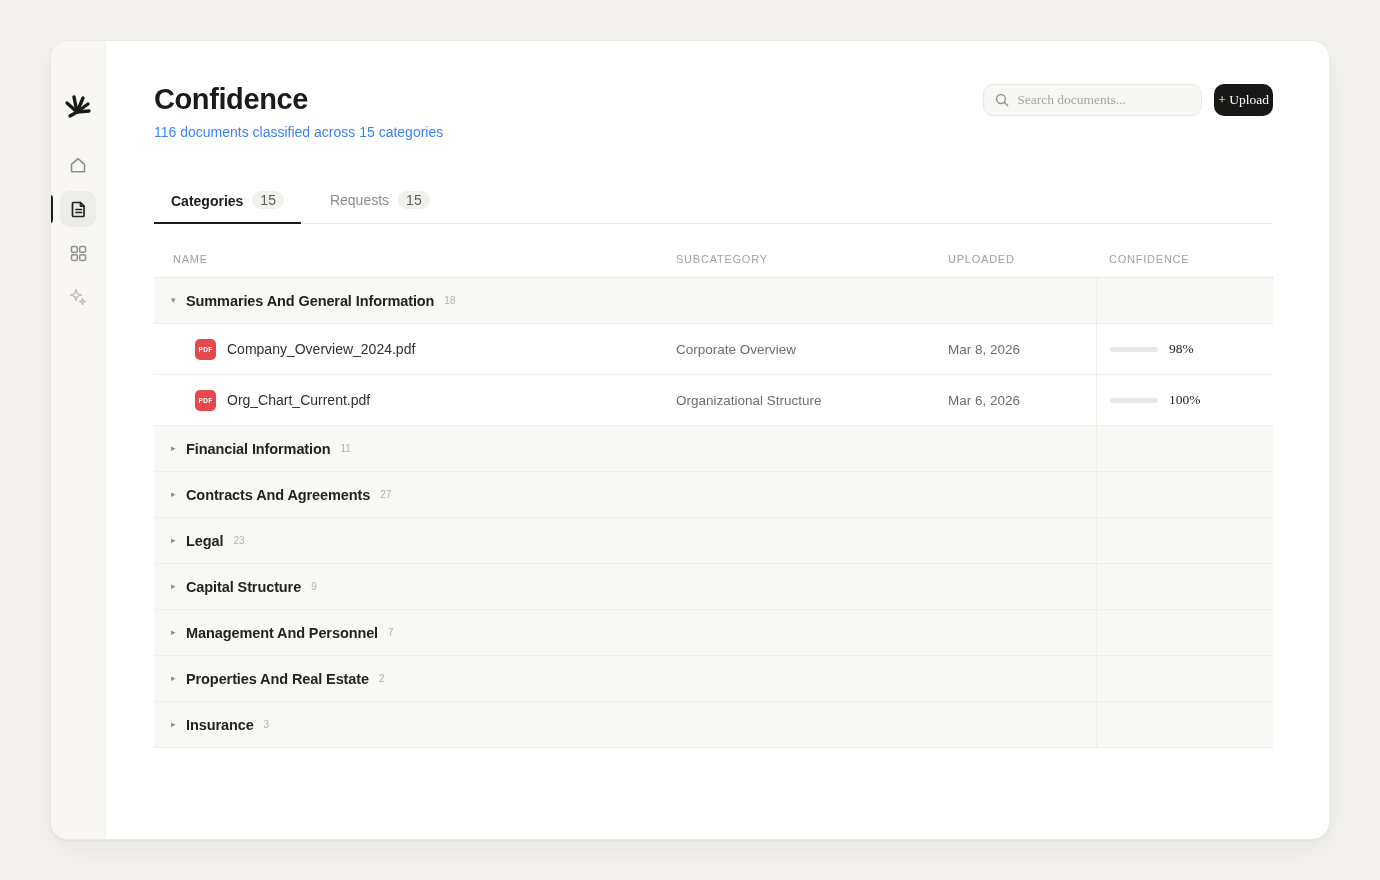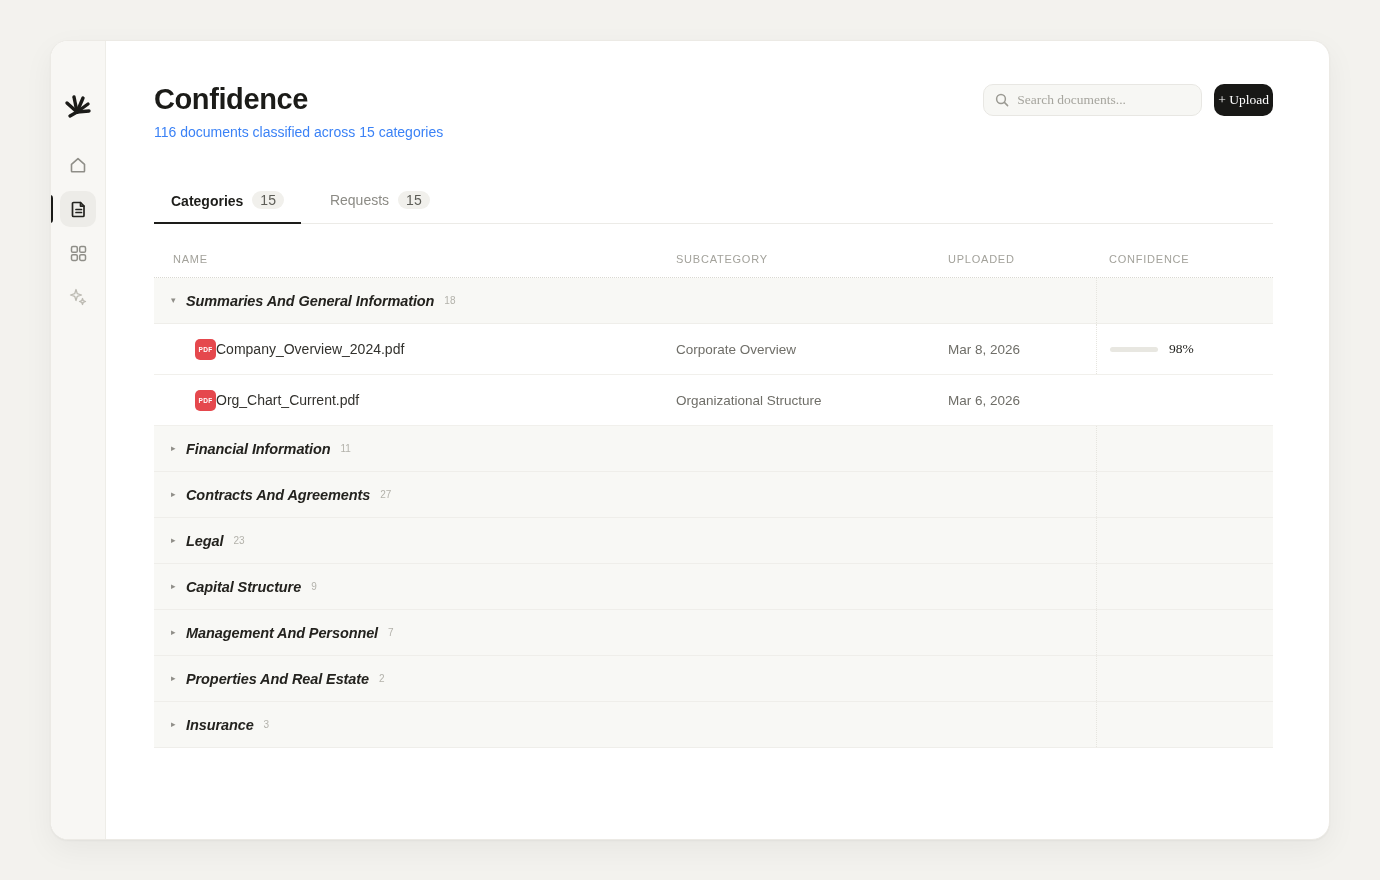--- a/index.html
+++ b/index.html
@@ -110,31 +110,31 @@
     position: relative;
     height: 46px; display: flex; align-items: center;
     background: #f8f8f5; border-bottom: 1px solid #efeeea;
     padding-left: 17px; cursor: pointer;
   }
   .cat-row::after {
     content: ""; position: absolute; left: 942px; top: 0; bottom: 0;
     border-left: 1px dotted #e6e5df;
   }
   .caret { width: 13px; font-size: 9px; color: #8f8e88; line-height: 1; }
-  .cat-name { margin-left: 2px; font-size: 14.5px; font-weight: 700; color: #24231f; letter-spacing: -0.1px; font-style: italic; }
+  .cat-name { margin-left: 2px; font-size: 14.5px; font-weight: 700; color: #24231f; letter-spacing: -0.1px; }
   .cat-count { margin-left: 10px; font-size: 10px; color: #b3b2ab; }
 
   .file-row {
     height: 51px;
     display: grid; grid-template-columns: 522px 272px 148px 1fr;
     align-items: center;
     background: #ffffff; border-bottom: 1px solid #f1f0ec;
     cursor: pointer;
   }
-  .cell-name { display: flex; align-items: center; padding-left: 41px; }
+  .cell-name { display: flex; align-items: center; gap: 11px; padding-left: 41px; }
   .file-badge {
     width: 21px; height: 21px; border-radius: 5px;
     display: flex; align-items: center; justify-content: center;
     color: #fff; font-size: 6.5px; font-weight: 700; letter-spacing: 0.04em;
   }
   .file-badge.pdf { background: #e5484d; }
   .file-badge.doc { background: #4a80f0; }
   .file-name { font-size: 14px; color: #32312d; }
   .cell-sub, .cell-date { font-size: 13.5px; color: #6f6e68; }
   .cell-conf {
@@ -258,20 +258,24 @@
                 <span class="conf-label">98%</span>
               </div>
             </div>
             <div class="file-row">
               <div class="cell-name">
                 <span class="file-badge pdf">PDF</span>
                 <span class="file-name">Org_Chart_Current.pdf</span>
               </div>
               <div class="cell-sub">Organizational Structure</div>
               <div class="cell-date">Mar 6, 2026</div>
+              <div class="cell-conf">
+                <span class="bar"><span class="bar-fill" style="width:100%"></span></span>
+                <span class="conf-label">100%</span>
+              </div>
             </div>
             <div class="cat-row">
               <span class="caret">▸</span>
               <span class="cat-name">Financial Information</span>
               <span class="cat-count">11</span>
             </div>
             <div class="cat-row">
               <span class="caret">▸</span>
               <span class="cat-name">Contracts And Agreements</span>
               <span class="cat-count">27</span>

